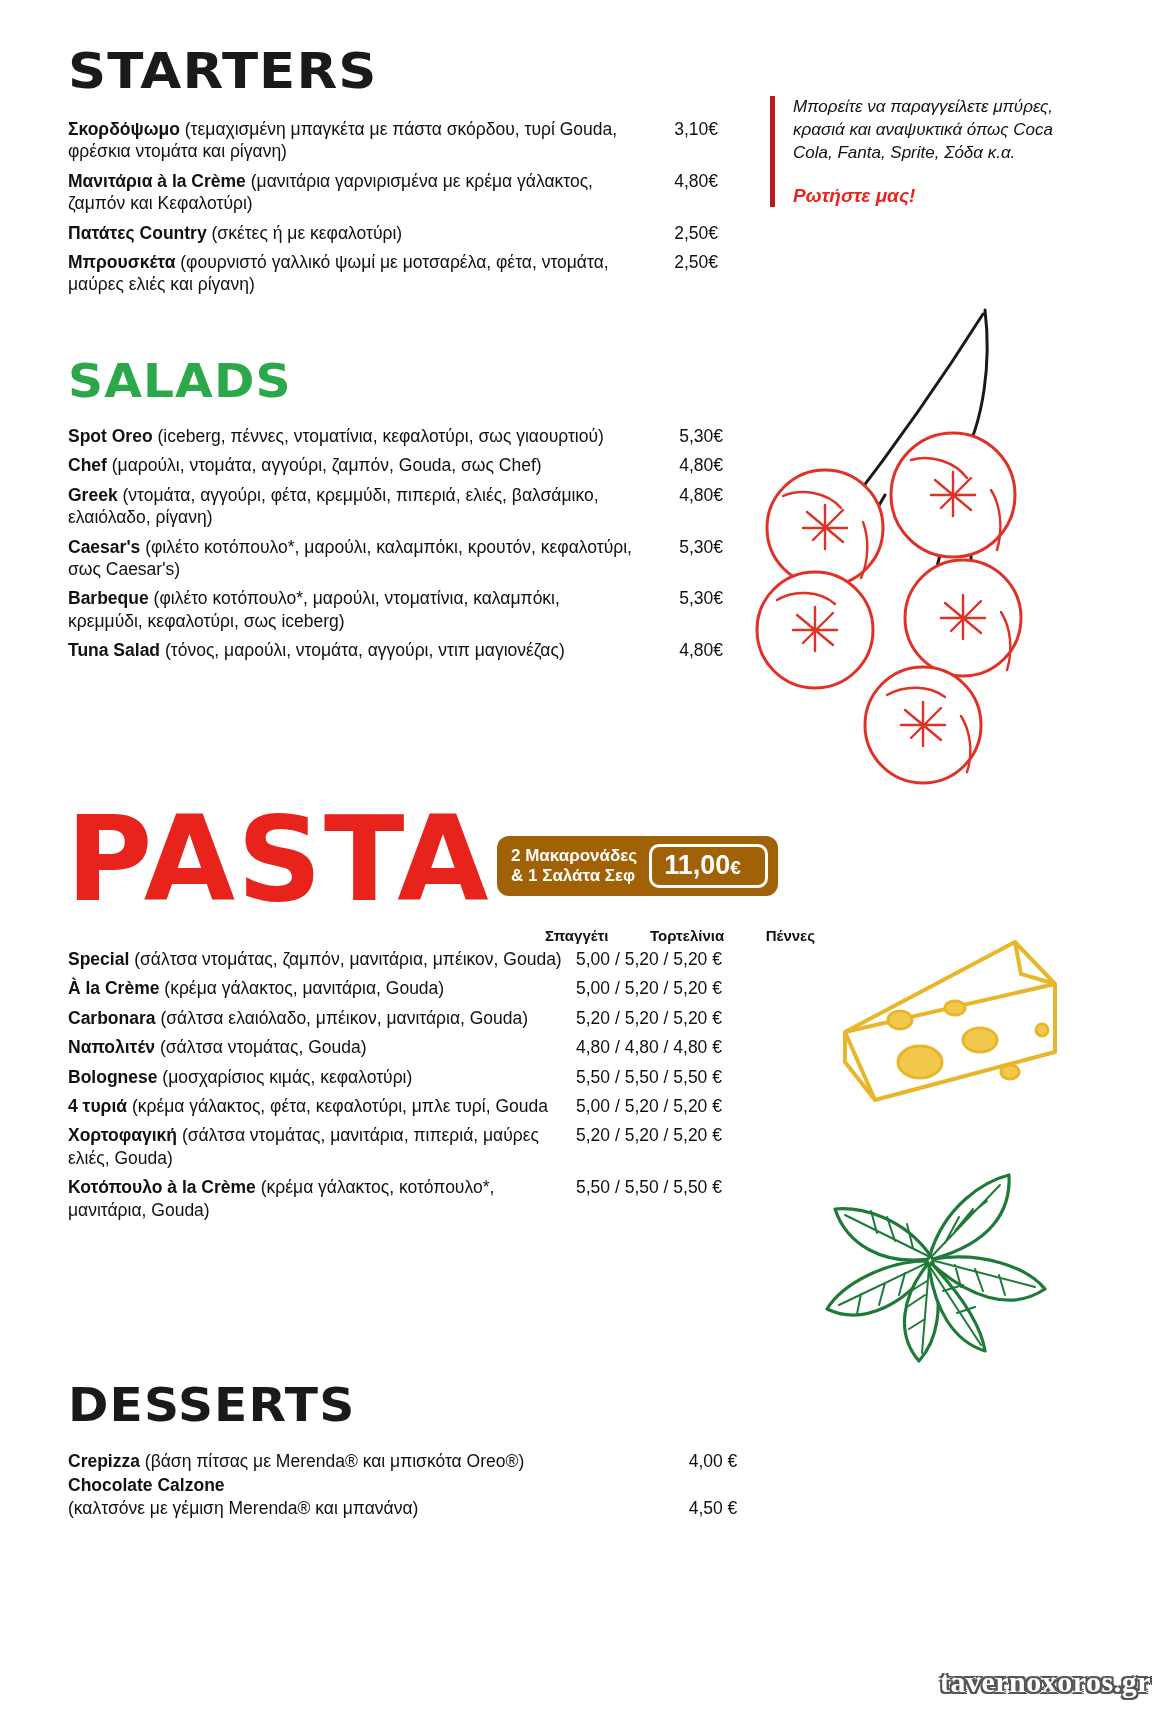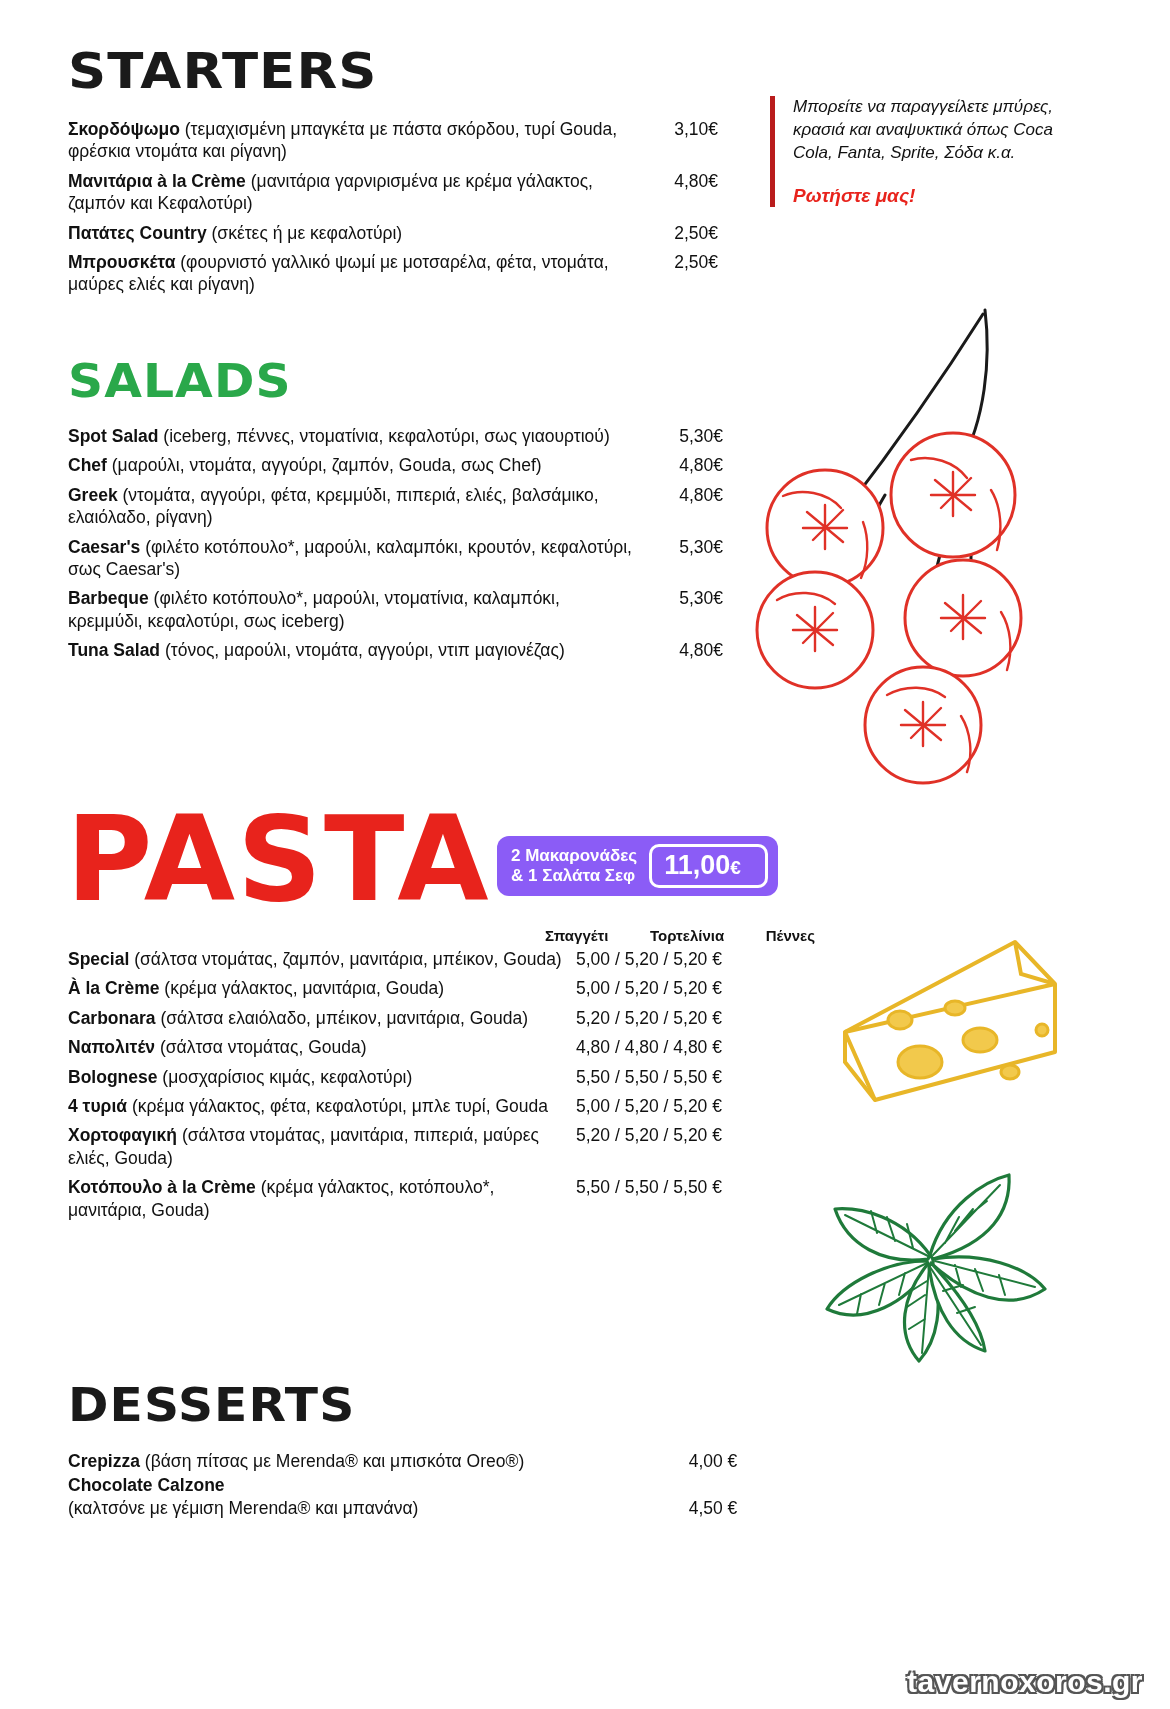--- a/index.html
+++ b/index.html
@@ -135,21 +135,21 @@
     font-style: italic;
     font-weight: bold;
     color: #e8231c;
   }
 
   
   #pasta-offer {
     position: absolute;
     left: 497px;
     top: 836px;
-    background: #8b5cf6;
+    background: #a16207;
     border-radius: 12px;
     padding: 8px 10px 8px 14px;
     display: flex;
     align-items: center;
     gap: 12px;
   }
   #pasta-offer .offer-lines {
     color: #ffffff;
     font-size: 17px;
     font-weight: bold;
@@ -162,23 +162,23 @@
     font-size: 27px;
     font-weight: bold;
     padding: 3px 24px 4px 12px;
     white-space: nowrap;
   }
   #pasta-offer .offer-price .cur { font-size: 19px; }
 
   
   #watermark {
     position: absolute;
-    right: 27px;
+    right: 19px;
     bottom: 10px;
-    font-family: Liberation Sans, sans-serif;
+    font-family: Liberation Serif, serif;
     font-weight: bold;
     font-size: 30px;
     color: #ffffff;
     text-shadow:
       -2px -2px 0 #555, 2px -2px 0 #555,
       -2px 2px 0 #555, 2px 2px 0 #555,
       0 2px 0 #555, 2px 0 0 #555;
     letter-spacing: 0.5px;
   }
 
@@ -213,21 +213,21 @@
 
 <div id="drinks-note">
   <div class="note-text">Μπορείτε να παραγγείλετε μπύρες, κρασιά και αναψυκτικά όπως Coca Cola, Fanta, Sprite, Σόδα κ.α.</div>
   <div class="note-cta">Ρωτήστε μας!</div>
 </div>
 
 <div class="section-head" id="salads-head">SALADS</div>
 
 <div class="menu-block" id="salads-list">
   <div class="row">
-    <div class="txt"><b>Spot Salad</b> <span>(iceberg, πέννες, ντοματίνια, κεφαλοτύρι, σως γιαουρτιού)</span></div>
+    <div class="txt"><b>Spot Oreo</b> <span>(iceberg, πέννες, ντοματίνια, κεφαλοτύρι, σως γιαουρτιού)</span></div>
     <div class="price">5,30€</div>
   </div>
   <div class="row">
     <div class="txt"><b>Chef</b> <span>(μαρούλι, ντομάτα, αγγούρι, ζαμπόν, Gouda, σως Chef)</span></div>
     <div class="price">4,80€</div>
   </div>
   <div class="row">
     <div class="txt"><b>Greek</b> <span>(ντομάτα, αγγούρι, φέτα, κρεμμύδι, πιπεριά, ελιές, βαλσάμικο, ελαιόλαδο, ρίγανη)</span></div>
     <div class="price">4,80€</div>
   </div>

